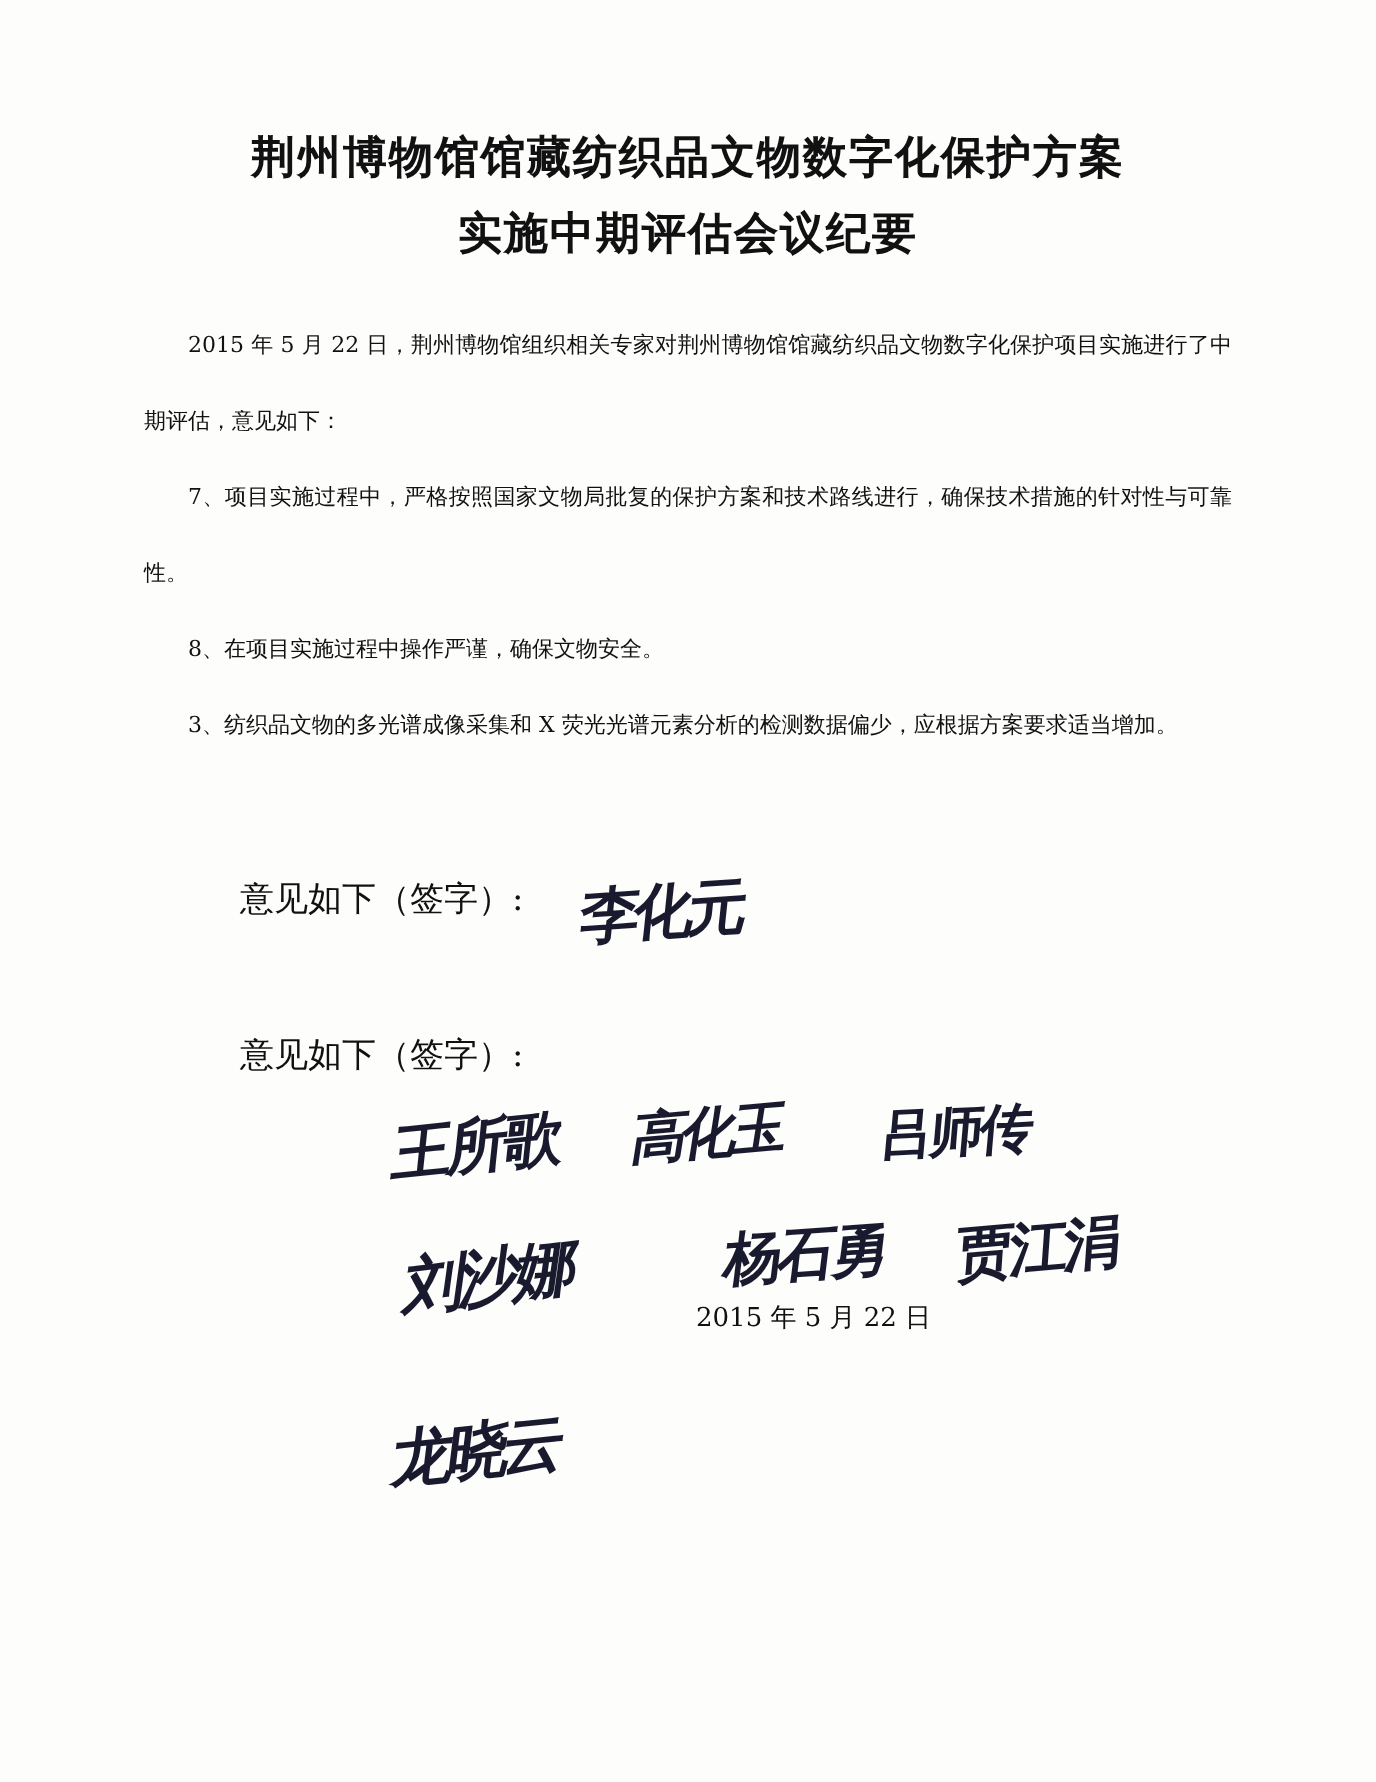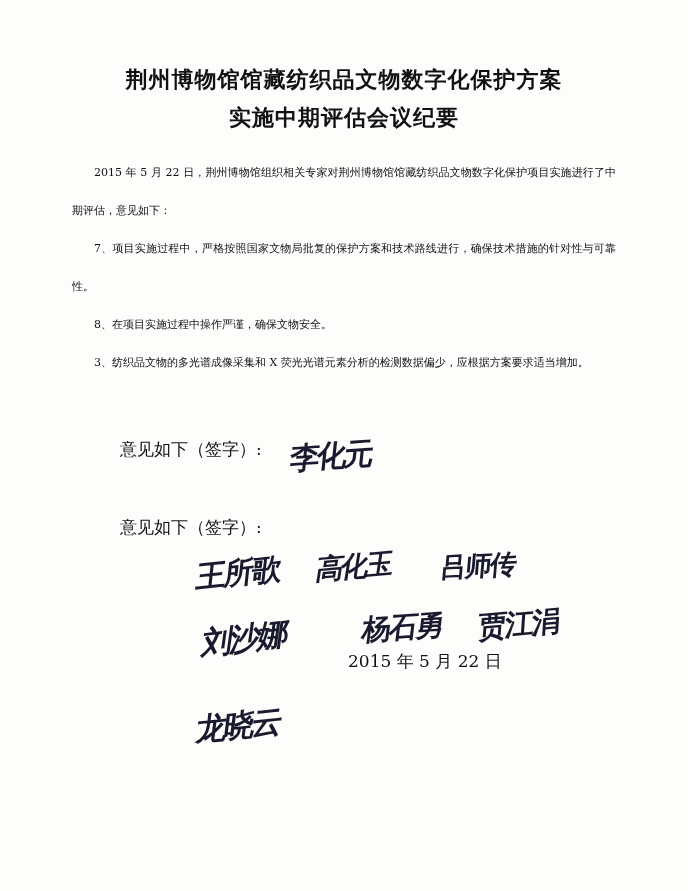--- a/index.html
+++ b/index.html
@@ -71,21 +71,21 @@
     position: absolute;
     left: 48px;
     top: 0;
     font-size: 17px;
     white-space: nowrap;
   }
   .date-line {
     position: absolute;
     left: 348px;
     top: 650px;
-    font-size: 17px;
+    font-size: 13px;
     white-space: nowrap;
   }
   
   .sig {
     position: absolute;
     font-family: "DejaVu Sans", "Liberation Sans", sans-serif;
     color: #1a1a2e;
     white-space: nowrap;
     pointer-events: none;
   }

